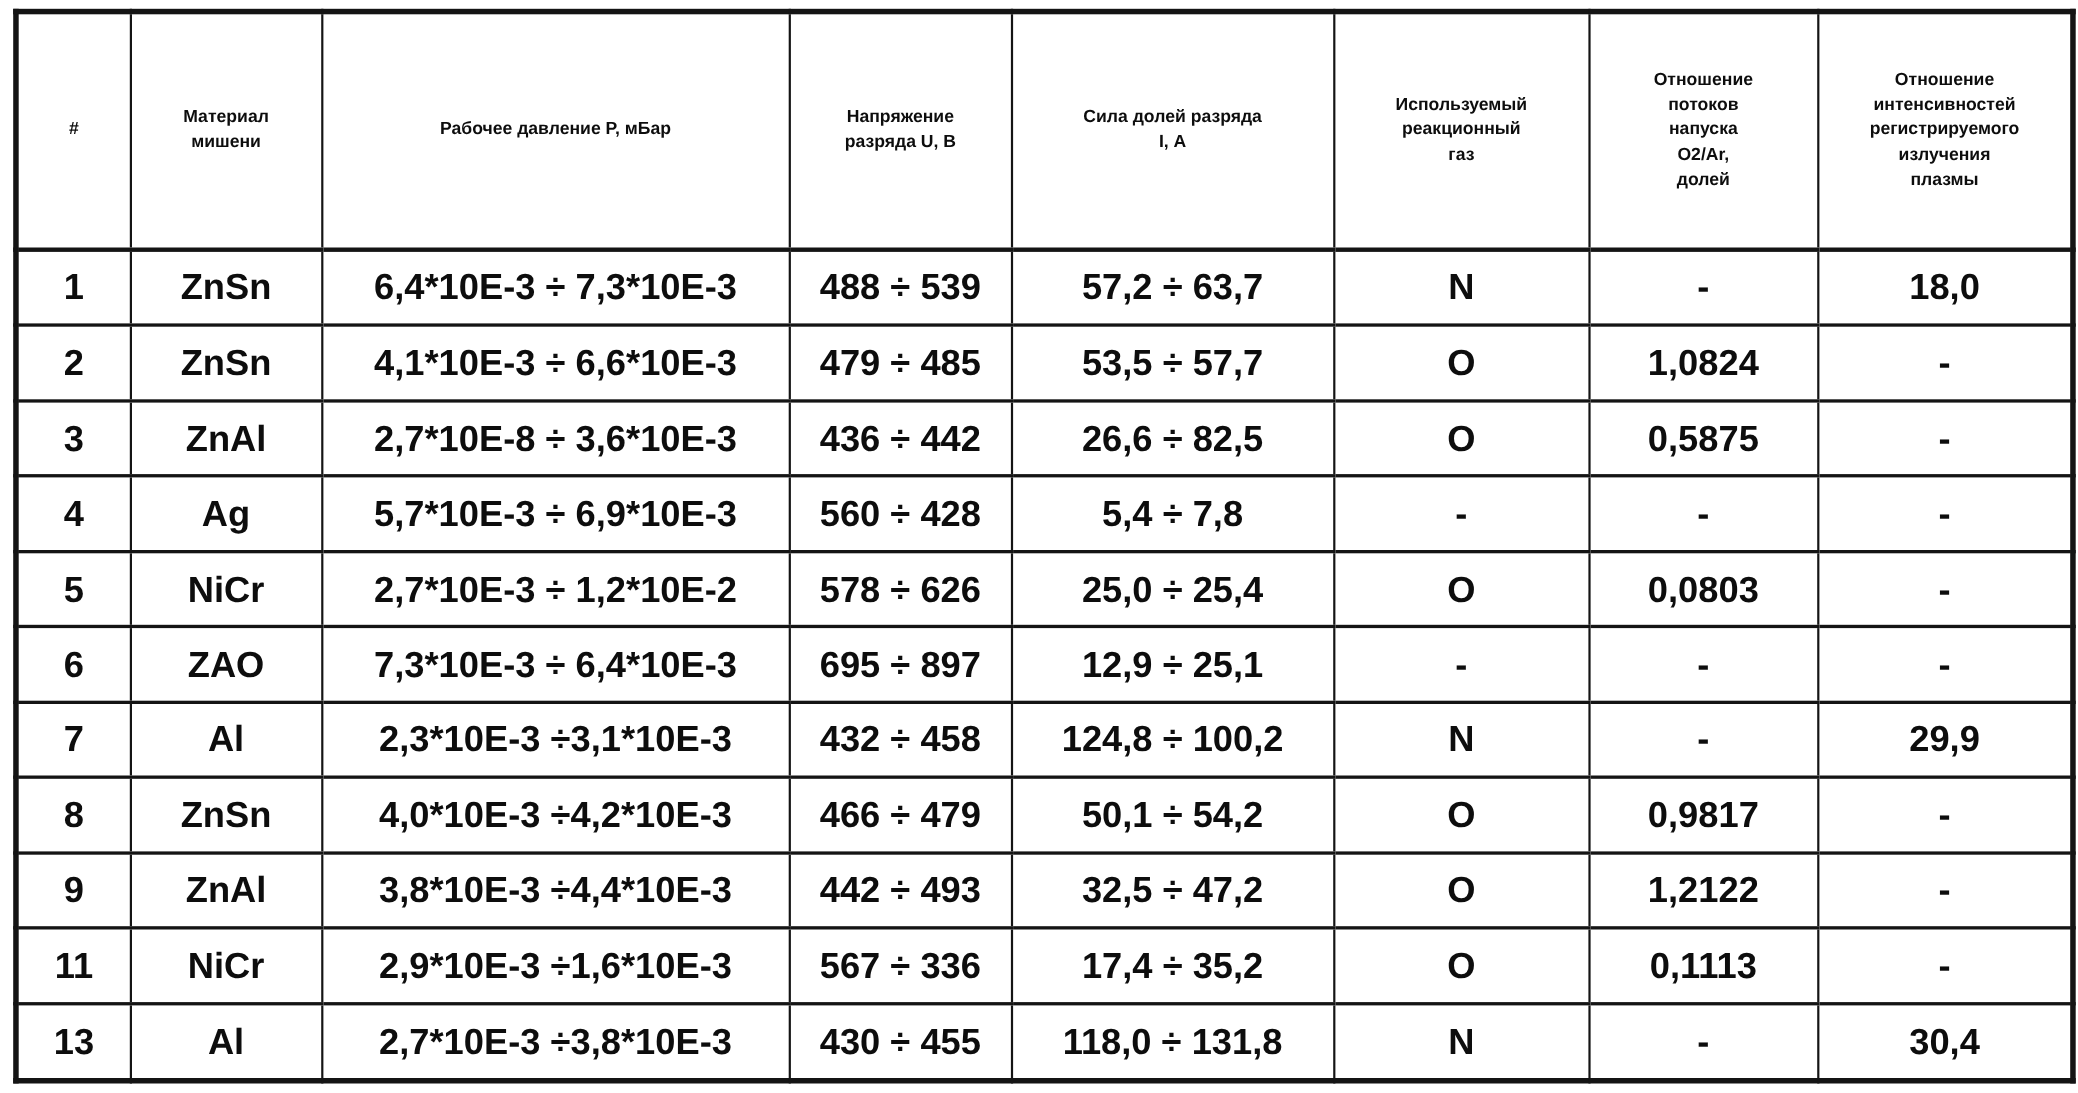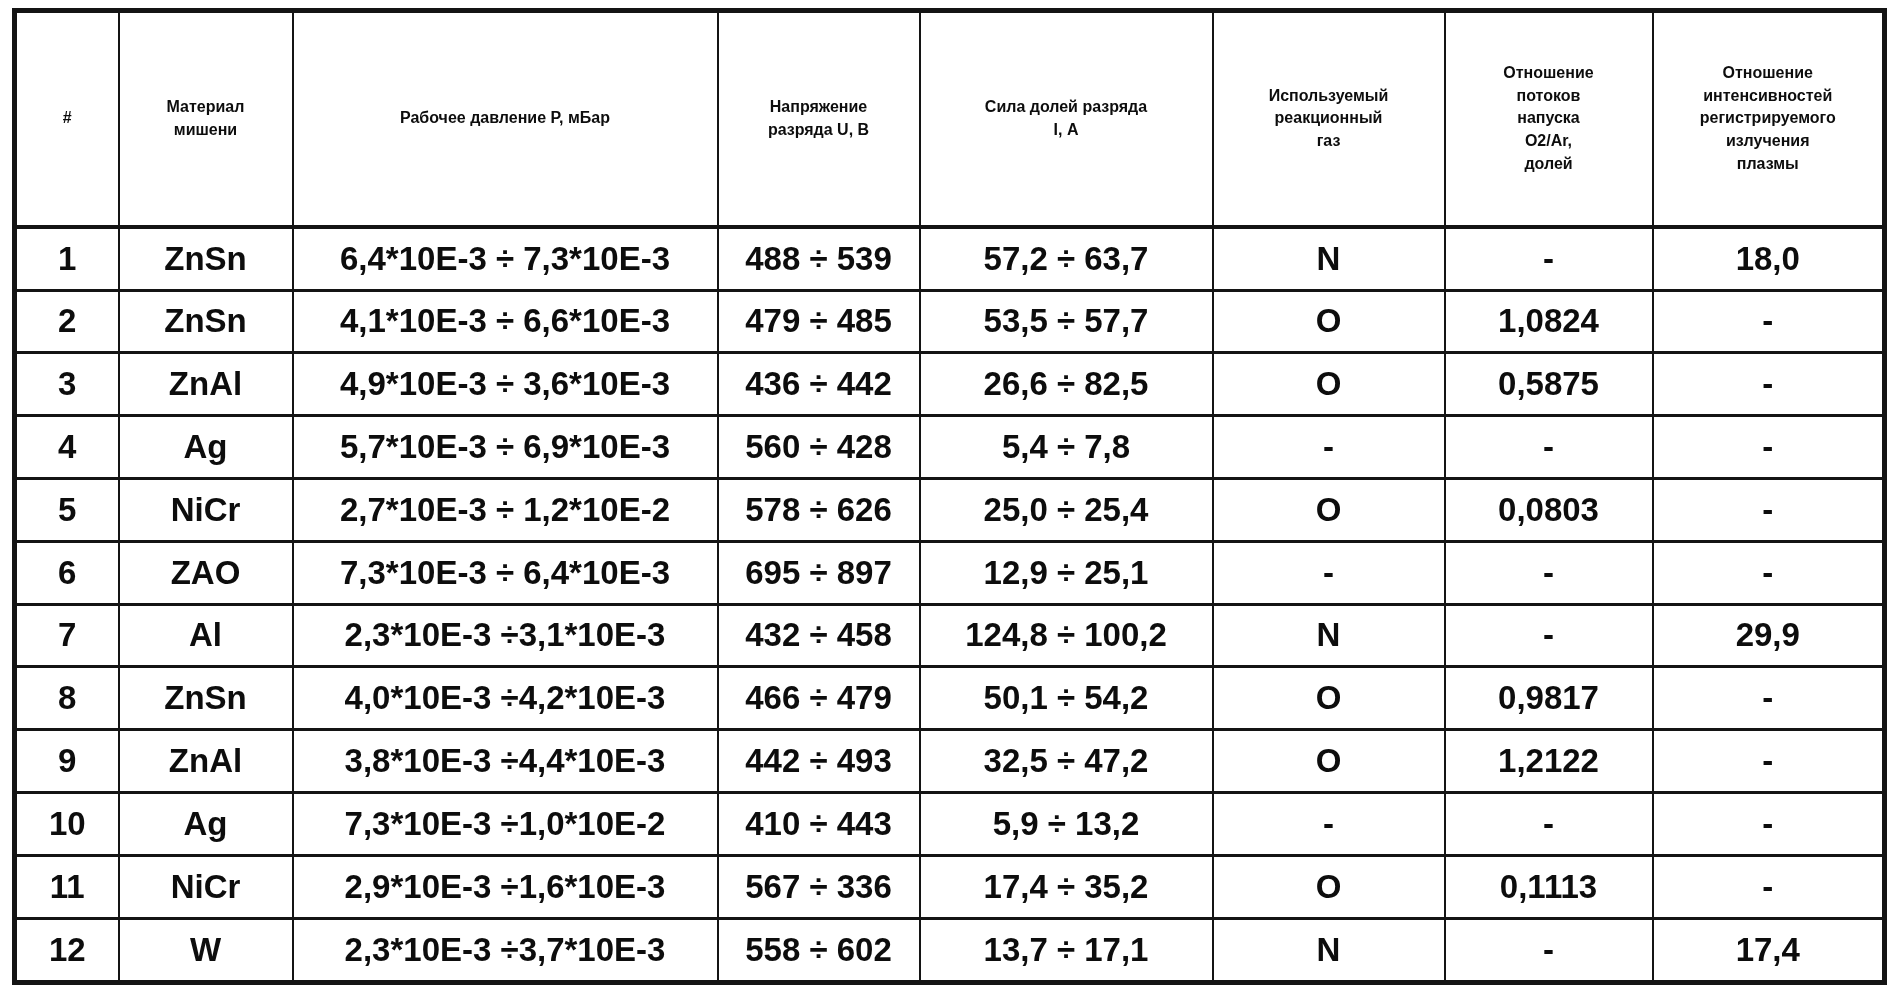--- a/index.html
+++ b/index.html
@@ -109,21 +109,21 @@
           <td>4,1*10E-3 ÷ 6,6*10E-3</td>
           <td>479 ÷ 485</td>
           <td>53,5 ÷ 57,7</td>
           <td>O</td>
           <td>1,0824</td>
           <td>-</td>
         </tr>
         <tr>
           <td>3</td>
           <td>ZnAl</td>
-          <td>4,9*10E-3 ÷ 3,6*10E-3</td>
+          <td>2,7*10E-8 ÷ 3,6*10E-3</td>
           <td>436 ÷ 442</td>
           <td>26,6 ÷ 82,5</td>
           <td>O</td>
           <td>0,5875</td>
           <td>-</td>
         </tr>
         <tr>
           <td>4</td>
           <td>Ag</td>
           <td>5,7*10E-3 ÷ 6,9*10E-3</td>
@@ -177,44 +177,34 @@
           <td>9</td>
           <td>ZnAl</td>
           <td>3,8*10E-3 ÷4,4*10E-3</td>
           <td>442 ÷ 493</td>
           <td>32,5 ÷ 47,2</td>
           <td>O</td>
           <td>1,2122</td>
           <td>-</td>
         </tr>
         <tr>
-          <td>10</td>
-          <td>Ag</td>
-          <td>7,3*10E-3 ÷1,0*10E-2</td>
-          <td>410 ÷ 443</td>
-          <td>5,9 ÷ 13,2</td>
-          <td>-</td>
-          <td>-</td>
-          <td>-</td>
-        </tr>
-        <tr>
           <td>11</td>
           <td>NiCr</td>
           <td>2,9*10E-3 ÷1,6*10E-3</td>
           <td>567 ÷ 336</td>
           <td>17,4 ÷ 35,2</td>
           <td>O</td>
           <td>0,1113</td>
           <td>-</td>
         </tr>
         <tr>
-          <td>12</td>
-          <td>W</td>
-          <td>2,3*10E-3 ÷3,7*10E-3</td>
-          <td>558 ÷ 602</td>
-          <td>13,7 ÷ 17,1</td>
+          <td>13</td>
+          <td>Al</td>
+          <td>2,7*10E-3 ÷3,8*10E-3</td>
+          <td>430 ÷ 455</td>
+          <td>118,0 ÷ 131,8</td>
           <td>N</td>
           <td>-</td>
-          <td>17,4</td>
+          <td>30,4</td>
         </tr>
       </tbody>
   </table>
 </div>
 
 </body></html>

